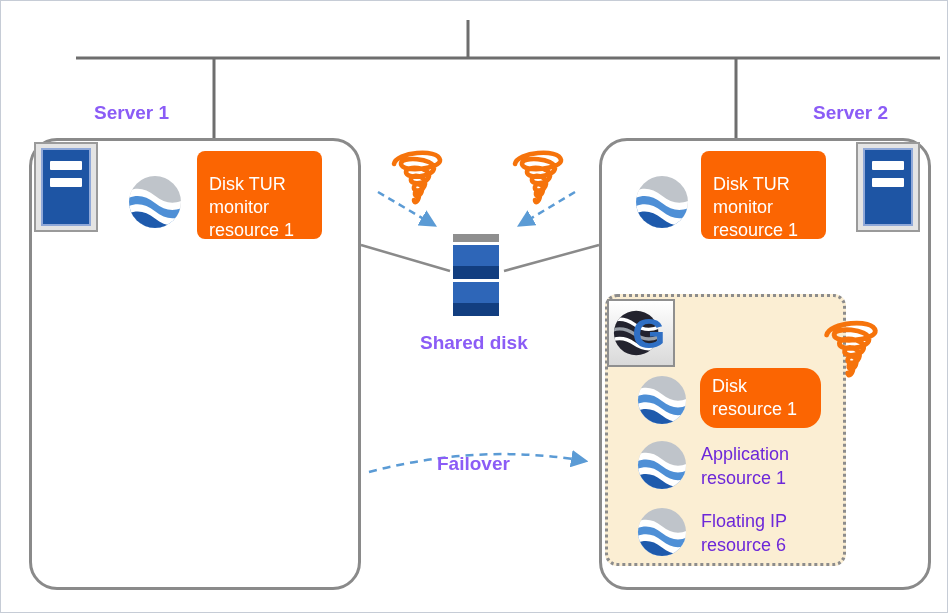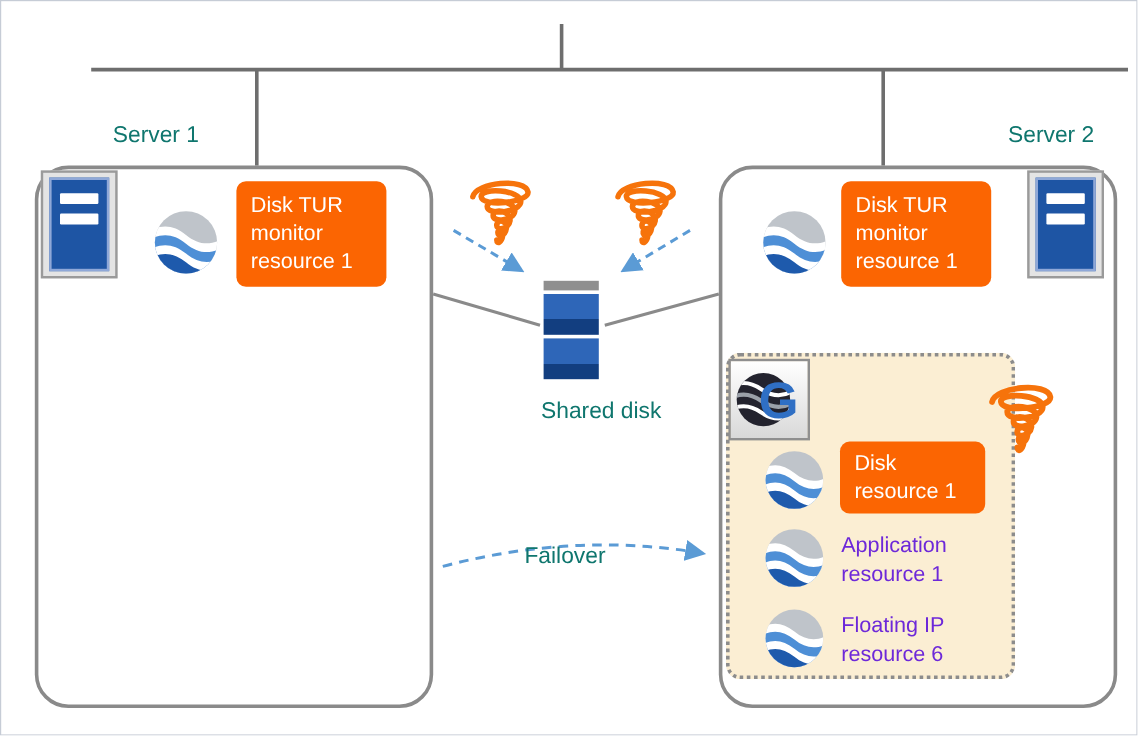--- a/index.html
+++ b/index.html
@@ -11,35 +11,35 @@
     box-sizing:border-box;
     font-family:"Liberation Sans", sans-serif;
     overflow:hidden;
   }
   .overlay{position:absolute;left:0;top:0;width:948px;height:613px;pointer-events:none;z-index:2;}
   .server-box{
     position:absolute;width:332px;height:452px;
     border:3px solid #8a8a8a;border-radius:28px;
     background:#ffffff;box-sizing:border-box;z-index:1;
   }
-  .diagram-label{position:absolute;font-size:19px;color:#0f766e;z-index:3;white-space:nowrap;}
+  .diagram-label{position:absolute;font-size:19px;color:#8b5cf6;z-index:3;white-space:nowrap;font-weight:bold;}
   .server-frame{
     position:absolute;width:64px;height:90px;background:#e4e4e4;
     border:2px solid #9a9a9a;box-sizing:border-box;
     display:flex;align-items:center;justify-content:center;z-index:3;
   }
   .server-body{
     width:50px;height:78px;background:#1e55a4;
     border:2px solid #8fa8d8;box-sizing:border-box;padding-top:11px;
   }
   .server-slot{width:32px;height:9px;background:#ffffff;margin:0 auto 8px;border-radius:1px;}
   .icon{position:absolute;z-index:3;}
   .orange-box{
     position:absolute;background:#fb6502;color:#ffffff;
-    border-radius:8px;padding:9px 12px;font-size:18px;line-height:1.28;
+    border-radius:8px;padding:22px 12px;font-size:18px;line-height:1.28;
     box-sizing:border-box;z-index:3;
   }
   .resource-text{position:absolute;font-size:18px;line-height:1.35;color:#6d28d9;z-index:3;}
   .group-box{
     position:absolute;left:604px;top:293px;width:241px;height:272px;
     background:#fbeed3;border:3px dotted #8c8c8c;border-radius:12px;
     box-sizing:border-box;z-index:1;
   }
   .logo-frame{
     position:absolute;left:606px;top:298px;width:68px;height:68px;
@@ -63,21 +63,21 @@
       </marker>
     </defs>
     <path d="M467,19 L467,57 M75,57 L939,57 M213,57 L213,137 M735,57 L735,137" stroke="#6e6e6e" stroke-width="3" fill="none"></path>
     <path d="M360,244 L449,270 M598,244 L503,270" stroke="#8a8a8a" stroke-width="2.5" fill="none"></path>
     <path d="M377,191 L433,224" stroke="#5b9bd5" stroke-width="2.5" stroke-dasharray="7 5" fill="none" marker-end="url(#arrowhead)"></path>
     <path d="M574,191 L519,224" stroke="#5b9bd5" stroke-width="2.5" stroke-dasharray="7 5" fill="none" marker-end="url(#arrowhead)"></path>
     <path d="M368,471 Q478,442 584,460" stroke="#5b9bd5" stroke-width="2.5" stroke-dasharray="8 6" fill="none" marker-end="url(#arrowhead)"></path>
   </svg>
 
   <div class="diagram-label" style="left:93px;top:101px;">Server 1</div>
-  <div class="diagram-label" style="left:812px;top:101px;margin-left:27px;">Server 2</div>
+  <div class="diagram-label" style="left:812px;top:101px;">Server 2</div>
 
   <div class="server-box" style="left:28px;top:137px;"></div>
   <div class="server-box" style="left:598px;top:137px;"></div>
 
   <div class="group-box"></div>
 
   <div class="server-frame" style="left:33px;top:141px;">
     <div class="server-body">
       <div class="server-slot"></div>
         <div class="server-slot"></div>
@@ -127,21 +127,21 @@
   </svg>
   <svg class="icon" style="left:506px;top:146px;" width="62" height="72" viewBox="0 0 60 72">
     <path d="M7,17 C9,5 51,1 53,13 C54,22 15,26 14,17 C13,9 47,11 47,21 C47,30 19,33 19,25 C19,18 43,20 42,29 C41,37 23,39 24,32 C25,26 39,29 38,37 C37,44 26,46 27,40 C28,35 36,37 35,43 C34,50 27,51 28,46 C29,42 33,44 32,49 C31,55 27,57 27,53" fill="none" stroke="#f6730b" stroke-width="4.6" stroke-linecap="round"></path>
   </svg>
 
   <div class="disk">
     <div class="disk-cap"></div>
     <div class="disk-unit"></div>
     <div class="disk-unit"></div>
   </div>
-  <div class="diagram-label" style="left:434px;top:331px;width:132px;text-align:center;">Shared disk</div>
+  <div class="diagram-label" style="left:419px;top:331px;width:132px;text-align:left;">Shared disk</div>
 
   <div class="logo-frame">
     <svg width="60" height="60" viewBox="0 0 62 62">
       <defs>
           <clipPath id="gc1">
             <circle cx="26" cy="31" r="23"></circle>
           </clipPath>
         </defs>
       <g clip-path="url(#gc1)">
         <rect width="62" height="62" fill="#23232e"></rect>
@@ -160,21 +160,21 @@
         </clipPath>
       </defs>
     <g clip-path="url(#wc3)">
       <rect width="52" height="52" fill="#bfc4ca"></rect>
       <path d="M-8,20 c 12,-9 23,-9 34,0 c 11,9 22,9 34,0 l0,44 l-68,0 z" fill="#ffffff"></path>
       <path d="M-8,27 c 12,-9 23,-9 34,0 c 11,9 22,9 34,0 l0,44 l-68,0 z" fill="#4e8fd6"></path>
       <path d="M-8,35 c 12,-9 23,-9 34,0 c 11,9 22,9 34,0 l0,44 l-68,0 z" fill="#ffffff"></path>
       <path d="M-8,42 c 12,-9 23,-9 34,0 c 11,9 22,9 34,0 l0,44 l-68,0 z" fill="#1e5aac"></path>
     </g>
   </svg>
-  <div class="orange-box" style="left:699px;top:367px;width:121px;height:60px;padding:7px 12px;">Disk resource 1</div>
+  <div class="orange-box" style="left:699px;top:367px;width:121px;height:60px;padding:7px 12px;border-radius:17px;">Disk resource 1</div>
 
   <svg class="icon" style="left:636px;top:439px;" width="50" height="50" viewBox="0 0 52 52">
     <defs>
         <clipPath id="wc4">
           <circle cx="26" cy="26" r="25"></circle>
         </clipPath>
       </defs>
     <g clip-path="url(#wc4)">
       <rect width="52" height="52" fill="#bfc4ca"></rect>
       <path d="M-8,20 c 12,-9 23,-9 34,0 c 11,9 22,9 34,0 l0,44 l-68,0 z" fill="#ffffff"></path>

